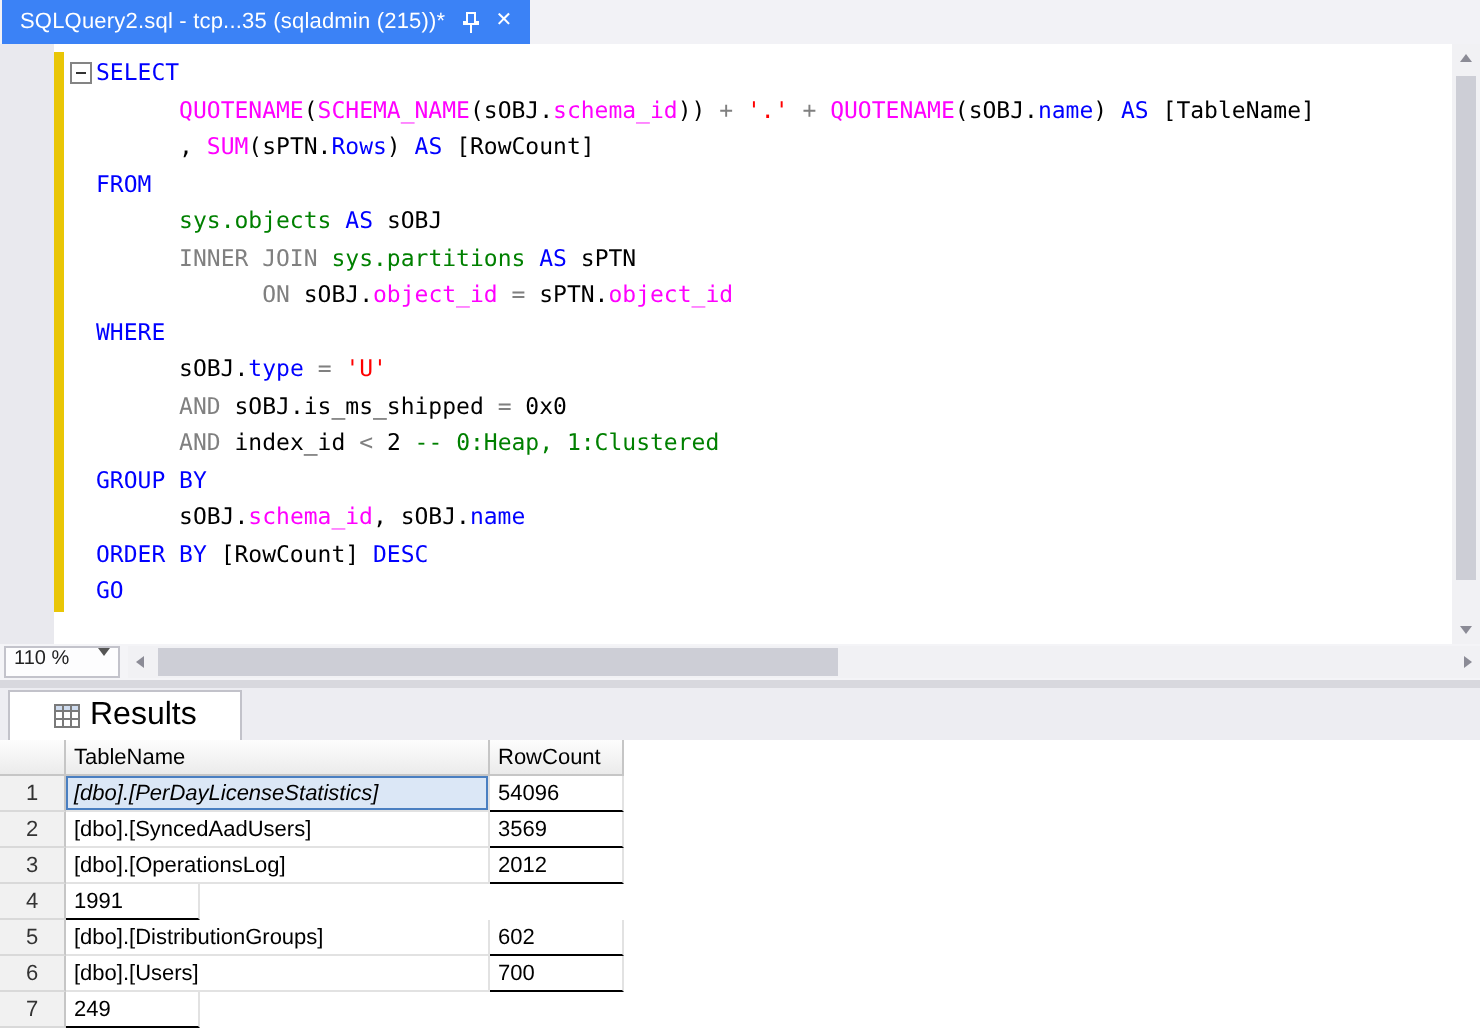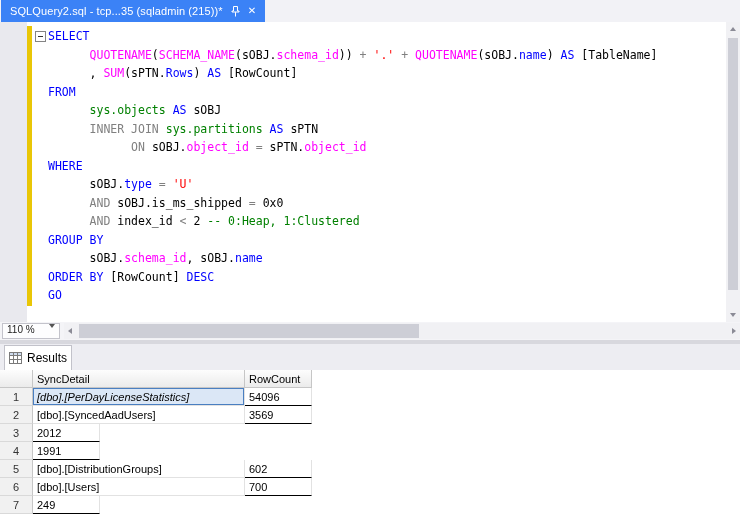--- a/index.html
+++ b/index.html
@@ -49,21 +49,21 @@
   .harrow.right { right:0; }
   .harrow.right::after { content:""; position:absolute; left:6px; top:5px;
      border-top:3px solid transparent; border-bottom:3px solid transparent; border-left:4px solid #8b8b96; }
   .hthumb { position:absolute; left:15px; top:1px; width:340px; height:14px; background:#cdced6; }
 
   .splitter { position:absolute; top:340px; left:0; right:0; height:4px; background:#d8d8de; }
 
   
   .rtabs { position:absolute; top:344px; left:0; right:0; height:26px; background:#ededf2;
            display:flex; align-items:flex-end; padding-left:4px; }
-  .rtab { height:25px; display:flex; align-items:center; gap:5px; padding:0 4px; font-size:12px; color:#000; }
+  .rtab { height:25px; display:flex; align-items:center; gap:5px; padding:0 22px; font-size:16px; color:#000; }
   .rtab.active { background:#fff; border:1px solid #c2c2ca; border-bottom:none; }
   .rtab.inactive { color:#222; }
 
   
   .grid { position:absolute; top:370px; left:0; right:0; bottom:0; background:#fff; font-size:11px; }
   .grid-row { display:flex; height:18px; }
   .cell { overflow:hidden; white-space:nowrap; display:flex; align-items:center; padding:0 4px; }
   .rownum { width:33px; justify-content:center; background:#f1f1f1; color:#333;
             border-right:1px solid #c6c6c6; border-bottom:1px solid #d9d9d9; }
   .cname  { width:212px; border-right:1px solid #e2e2e2; border-bottom:1px solid #e2e2e2; }
@@ -125,36 +125,37 @@
           <line x1="0.5" y1="7.5" x2="12.5" y2="7.5" stroke="#7a7a7a"></line>
         </svg>
       </span>
       <span>Results</span>
     </div>
   </div>
 
   <div class="grid">
     <div class="grid-row grid-head">
       <div class="cell rownum"></div>
-      <div class="cell cname">SyncDetail</div>
+      <div class="cell cname">TableName</div>
       <div class="cell ccount">RowCount</div>
     </div>
     <div id="grid-body">
         <div class="grid-row">
           <div class="cell rownum">1</div>
           <div class="cell cname" style="background: rgb(219, 231, 246); box-shadow: rgb(74, 127, 193) 0px 0px 0px 1px inset; font-style: italic;">[dbo].[PerDayLicenseStatistics]</div>
           <div class="cell ccount">54096</div>
         </div>
         <div class="grid-row">
           <div class="cell rownum">2</div>
           <div class="cell cname">[dbo].[SyncedAadUsers]</div>
           <div class="cell ccount">3569</div>
         </div>
         <div class="grid-row">
           <div class="cell rownum">3</div>
+          <div class="cell cname">[dbo].[OperationsLog]</div>
           <div class="cell ccount">2012</div>
         </div>
         <div class="grid-row">
           <div class="cell rownum">4</div>
           <div class="cell ccount">1991</div>
         </div>
         <div class="grid-row">
           <div class="cell rownum">5</div>
           <div class="cell cname">[dbo].[DistributionGroups]</div>
           <div class="cell ccount">602</div>

